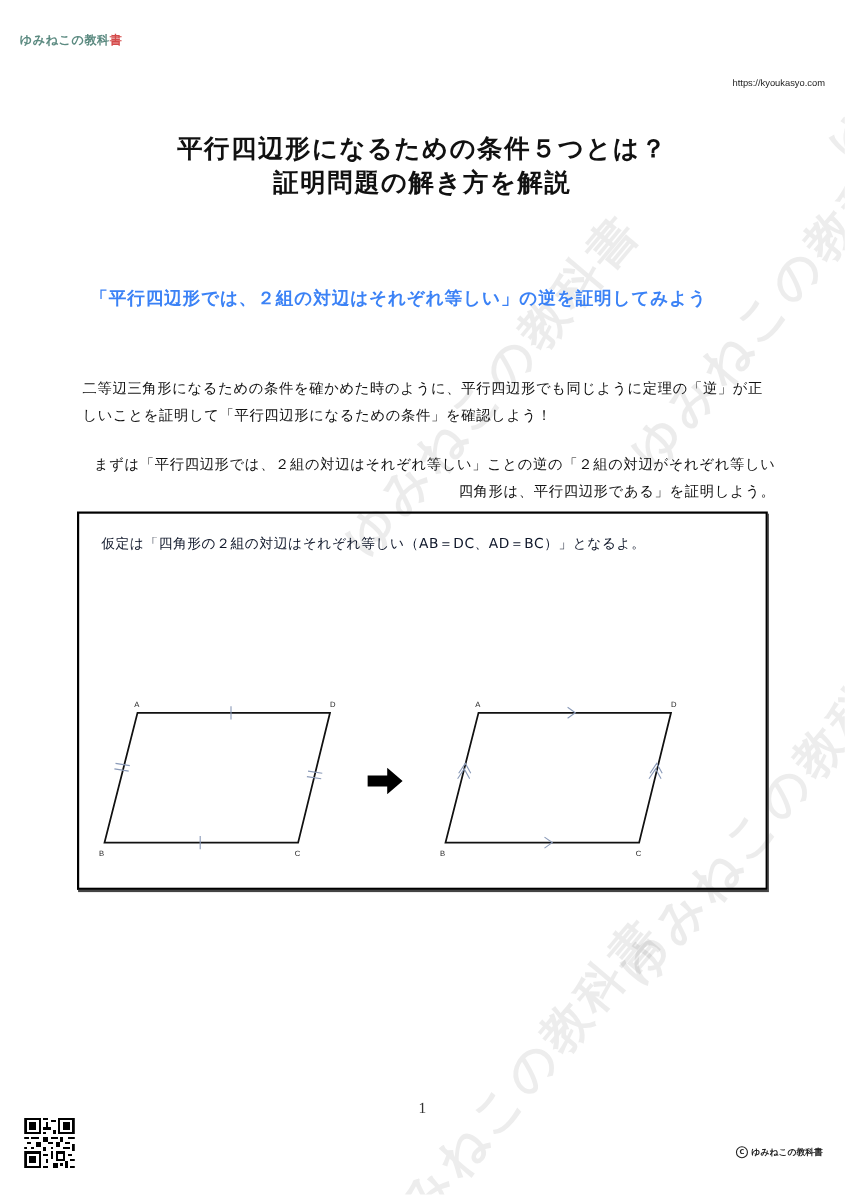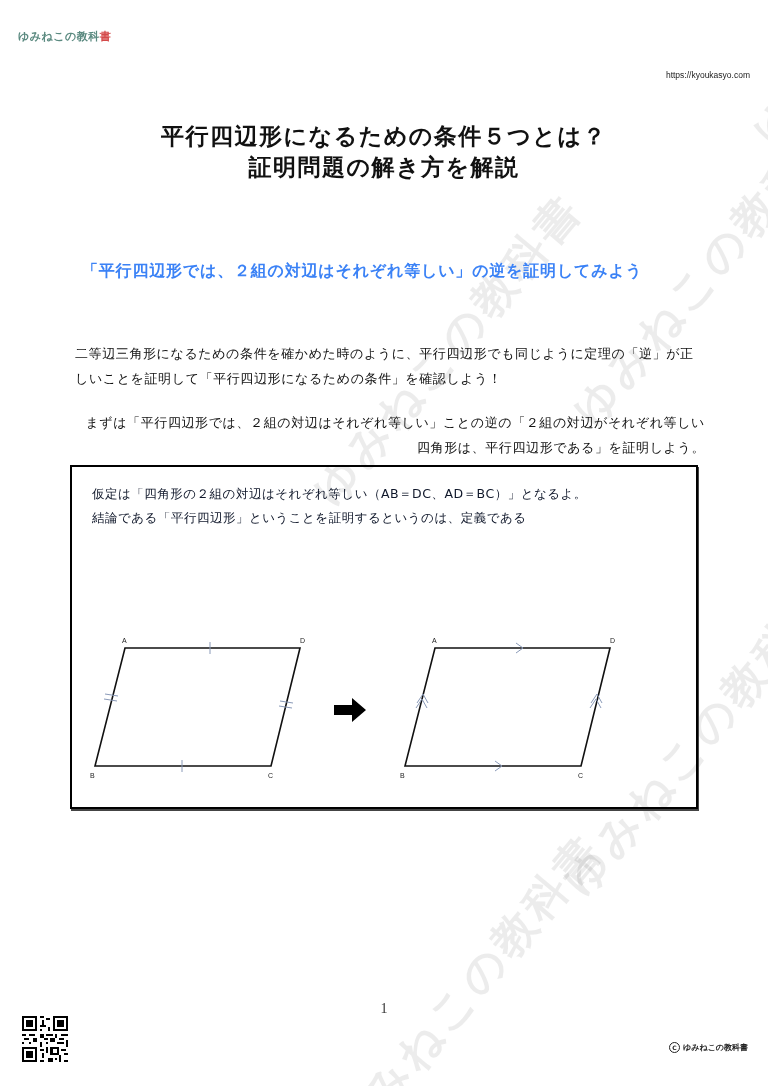--- a/index.html
+++ b/index.html
@@ -82,21 +82,20 @@
 <div class="abs title title2">証明問題の解き方を解説</div>
 
 <div class="abs h2">「平行四辺形では、２組の対辺はそれぞれ等しい」の逆を証明してみよう</div>
 
 <div class="abs para p1">二等辺三角形になるための条件を確かめた時のように、平行四辺形でも同じように定理の「逆」が正しいことを証明して「平行四辺形になるための条件」を確認しよう！</div>
 <div class="abs para p2">まずは「平行四辺形では、２組の対辺はそれぞれ等しい」ことの逆の「２組の対辺がそれぞれ等しい四角形は、平行四辺形である」を証明しよう。</div>
 
 <div class="abs box"></div>
 <div class="abs box-text">
   <div>仮定は「四角形の２組の対辺はそれぞれ等しい（AB＝DC、AD＝BC）」となるよ。</div>
-  <div>結論である「平行四辺形」ということを証明するというのは、定義である</div>
 </div>
 
 <svg class="fig" style="left:80px; top:625px;" width="250" height="160" viewBox="0 0 250 160">
   <polygon points="45,23 220,23 191,141 15,141" fill="none" stroke="#111" stroke-width="1.6"></polygon>
 
   <line x1="130" y1="17" x2="130" y2="29" stroke="#8a9ab8" stroke-width="1"></line>
   <line x1="102" y1="135" x2="102" y2="147" stroke="#8a9ab8" stroke-width="1"></line>
 
   <line x1="25" y1="69" x2="38" y2="71" stroke="#8a9ab8" stroke-width="1"></line>
   <line x1="24" y1="74" x2="37" y2="76" stroke="#8a9ab8" stroke-width="1"></line>

